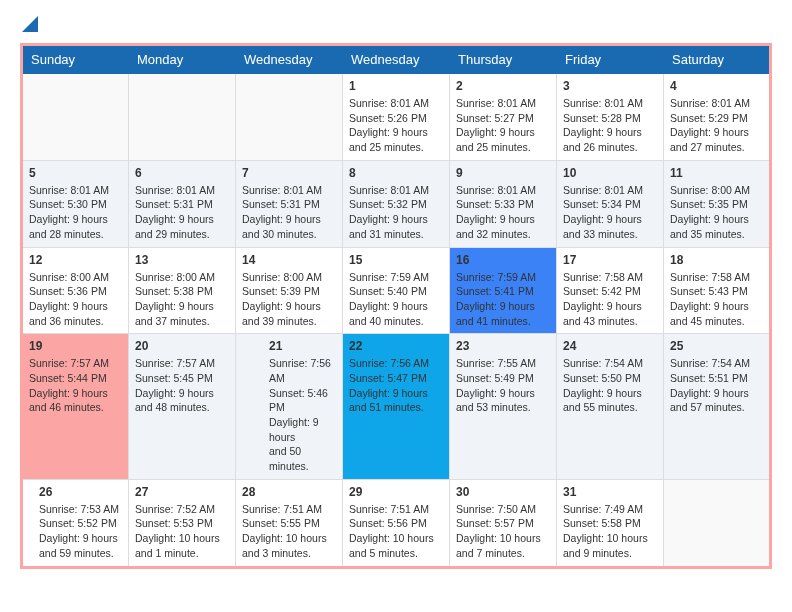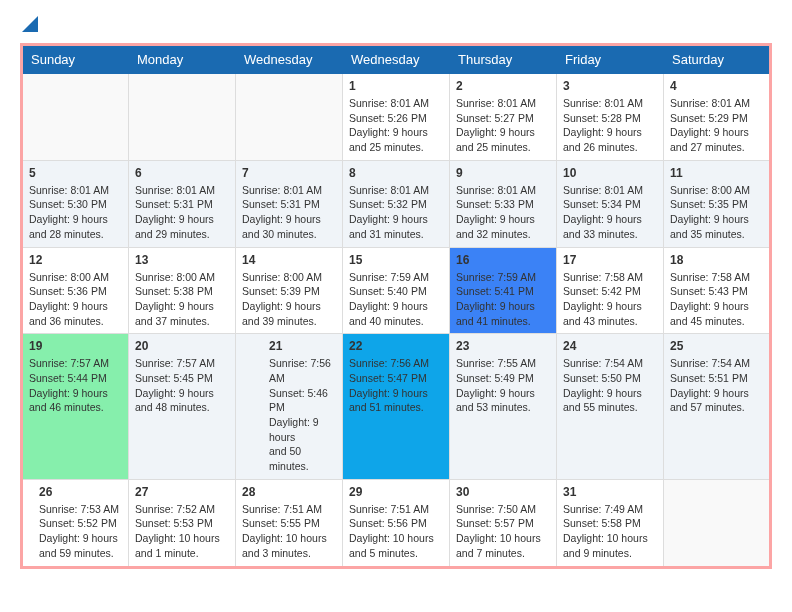--- a/index.html
+++ b/index.html
@@ -242,21 +242,21 @@
         </td>
         <td style="background: rgb(255, 255, 255);">
           <span class="day-num">18</span>
           <div class="day-info" style="white-space: pre-line;">Sunrise: 7:58 AM
 Sunset: 5:43 PM
 Daylight: 9 hours
 and 45 minutes.</div>
         </td>
       </tr>
       <tr>
-        <td style="background: #86efac;">
+        <td style="background: #fca5a5;">
           <span class="day-num">19</span>
           <div class="day-info" style="white-space: pre-line;">Sunrise: 7:57 AM
 Sunset: 5:44 PM
 Daylight: 9 hours
 and 46 minutes.</div>
         </td>
         <td style="background: rgb(240, 244, 248);">
           <span class="day-num">20</span>
           <div class="day-info" style="white-space: pre-line;">Sunrise: 7:57 AM
 Sunset: 5:45 PM

